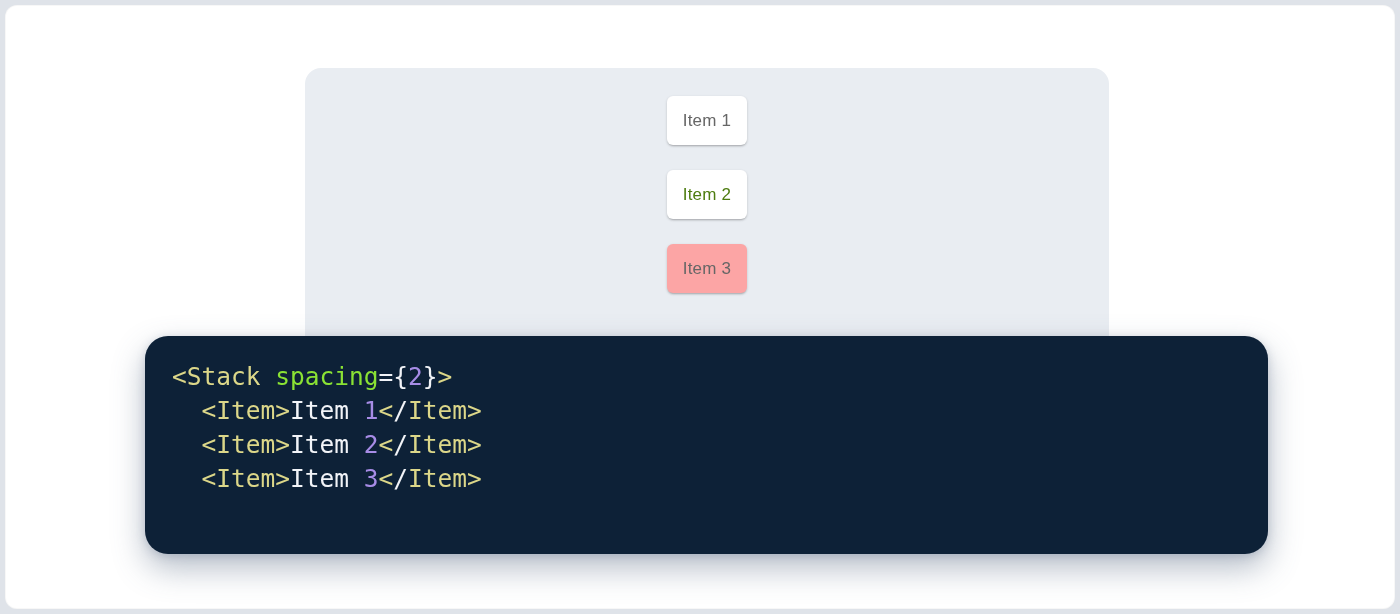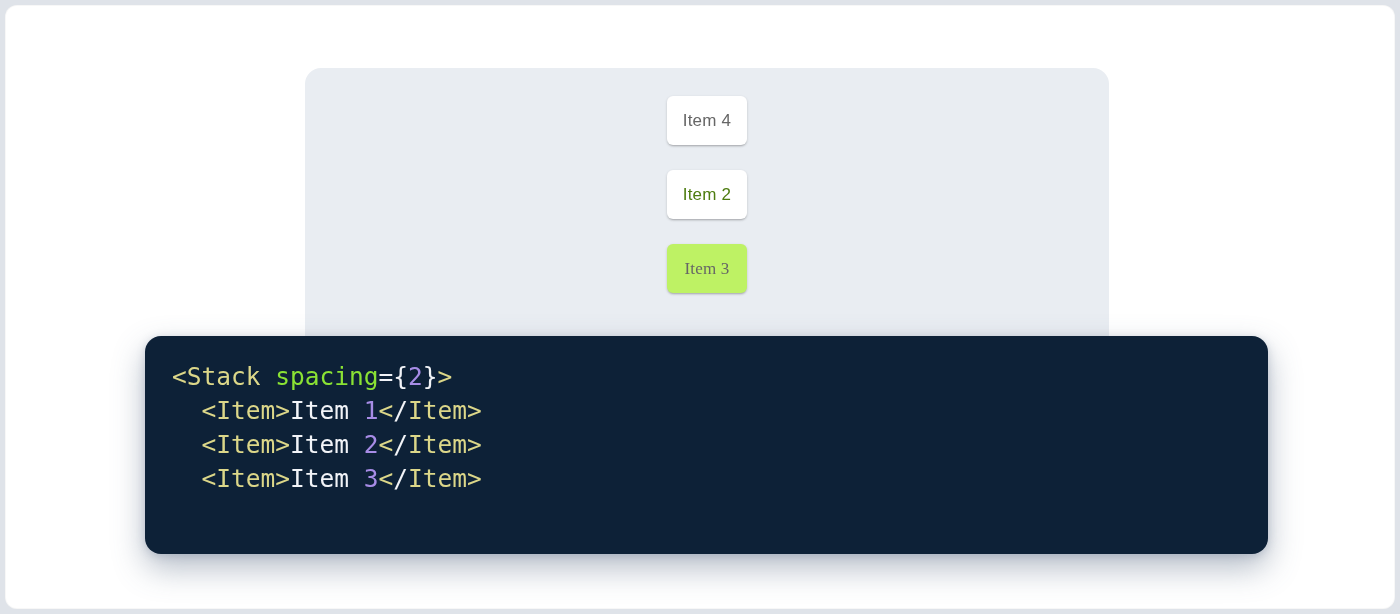--- a/index.html
+++ b/index.html
@@ -82,31 +82,31 @@
   .code-token { white-space: pre; }
 </style>
 </head>
 <body style="background: rgb(223, 227, 233);">
 
 <div class="surface" style="background: rgb(255, 255, 255);">
 
   <div class="demo-panel" style="background: rgb(233, 237, 242);">
     <div class="stack-items" id="stack-items">
         <div class="item-card" style="background: rgb(255, 255, 255);">
-          <span style="color: rgb(102, 102, 102);">Item 4</span>
+          <span style="color: rgb(102, 102, 102);">Item 1</span>
         </div>
         <div class="item-card" style="background: rgb(255, 255, 255);">
           <span style="color: #4d7c0f;">Item 2</span>
         </div>
-        <div class="item-card" style="background: #bef264; font-family: Liberation Serif, serif;">
+        <div class="item-card" style="background: #fca5a5;">
           <span style="color: rgb(102, 102, 102);">Item 3</span>
         </div>
       </div>
   </div>
 
-  <div class="code-block" id="code-block" style="background: rgb(13, 33, 55);">
+  <div class="code-block" id="code-block" style="background: rgb(13, 33, 55); border-radius: 23px;">
       <div class="code-line"><span class="code-token" style="color: rgb(220, 215, 137);">&lt;Stack </span><span class="code-token" style="color: rgb(138, 226, 52);">spacing</span><span class="code-token" style="color: rgb(242, 244, 248);">={</span><span class="code-token" style="color: rgb(167, 140, 230);">2</span><span class="code-token" style="color: rgb(242, 244, 248);">}</span><span class="code-token" style="color: rgb(220, 215, 137);">&gt;</span></div>
       <div class="code-line"><span class="code-token" style="color: rgb(242, 244, 248);">  </span><span class="code-token" style="color: rgb(220, 215, 137);">&lt;Item&gt;</span><span class="code-token" style="color: rgb(242, 244, 248);">Item </span><span class="code-token" style="color: rgb(167, 140, 230);">1</span><span class="code-token" style="color: rgb(220, 215, 137);">&lt;</span><span class="code-token" style="color: rgb(242, 244, 248);">/</span><span class="code-token" style="color: rgb(220, 215, 137);">Item&gt;</span></div>
       <div class="code-line"><span class="code-token" style="color: rgb(242, 244, 248);">  </span><span class="code-token" style="color: rgb(220, 215, 137);">&lt;Item&gt;</span><span class="code-token" style="color: rgb(242, 244, 248);">Item </span><span class="code-token" style="color: rgb(167, 140, 230);">2</span><span class="code-token" style="color: rgb(220, 215, 137);">&lt;</span><span class="code-token" style="color: rgb(242, 244, 248);">/</span><span class="code-token" style="color: rgb(220, 215, 137);">Item&gt;</span></div>
       <div class="code-line"><span class="code-token" style="color: rgb(242, 244, 248);">  </span><span class="code-token" style="color: rgb(220, 215, 137);">&lt;Item&gt;</span><span class="code-token" style="color: rgb(242, 244, 248);">Item </span><span class="code-token" style="color: rgb(167, 140, 230);">3</span><span class="code-token" style="color: rgb(220, 215, 137);">&lt;</span><span class="code-token" style="color: rgb(242, 244, 248);">/</span><span class="code-token" style="color: rgb(220, 215, 137);">Item&gt;</span></div>
     </div>
 
 </div>
 
 </body></html>

